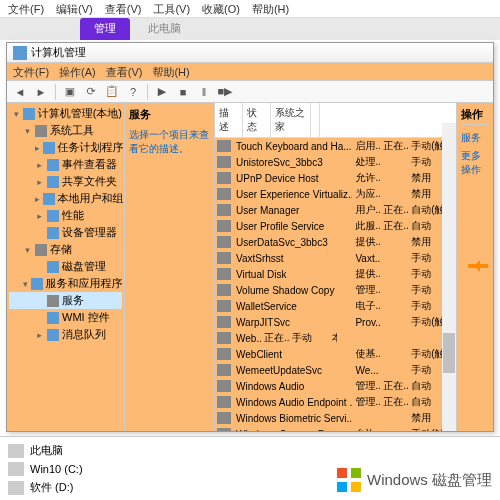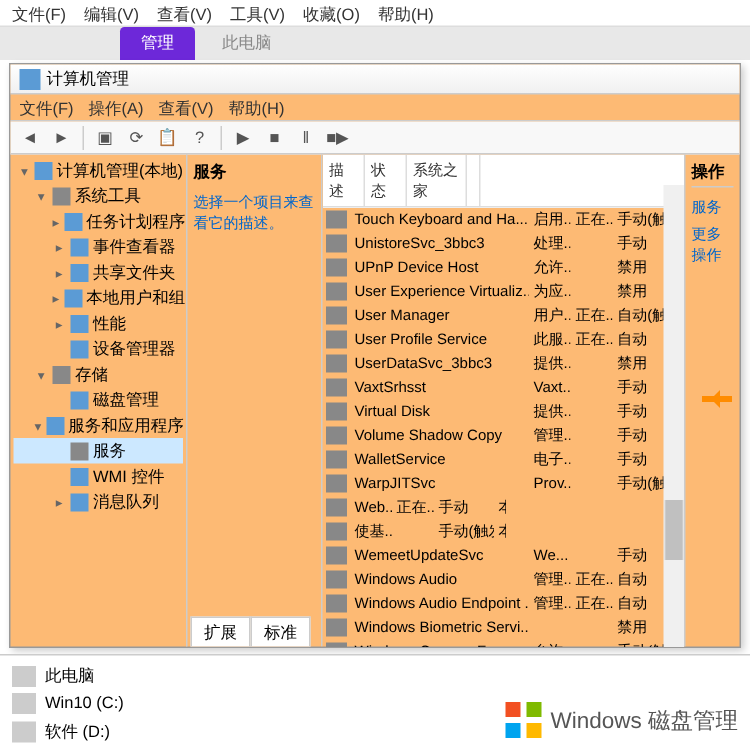--- a/index.html
+++ b/index.html
@@ -282,20 +282,21 @@
             </div>
             <div class="svc-row">
               <div class="ic"></div>
               <div class="c-desc">Web...</div>
               <div class="c-stat">正在...</div>
               <div class="c-start">手动</div>
               <div class="c-log">本</div>
             </div>
             <div class="svc-row">
               <div class="ic"></div>
+              <div class="c-name">WebClient</div>
               <div class="c-desc">使基...</div>
               <div class="c-stat"></div>
               <div class="c-start">手动(触发...</div>
               <div class="c-log">本</div>
             </div>
             <div class="svc-row">
               <div class="ic"></div>
               <div class="c-name">WemeetUpdateSvc</div>
               <div class="c-desc">We...</div>
               <div class="c-stat"></div>
@@ -338,24 +339,20 @@
         <div class="scrollbar">
           <div class="scroll-thumb"></div>
         </div>
       </div>
     </div>
     <div class="action-pane">
       <div class="action-title">操作</div>
       <div class="action-link">服务</div>
       <div class="action-link">更多操作</div>
     </div>
-  </div>
-  <div class="svc-tabs">
-    <div class="svc-tab active">扩展</div>
-    <div class="svc-tab">标准</div>
   </div>
 </div>
 
 <div class="arrow"></div>
 
 <div class="explorer">
   <div class="exp-item">
       <div class="exp-icon"></div>
       <span>此电脑</span>
     </div>

